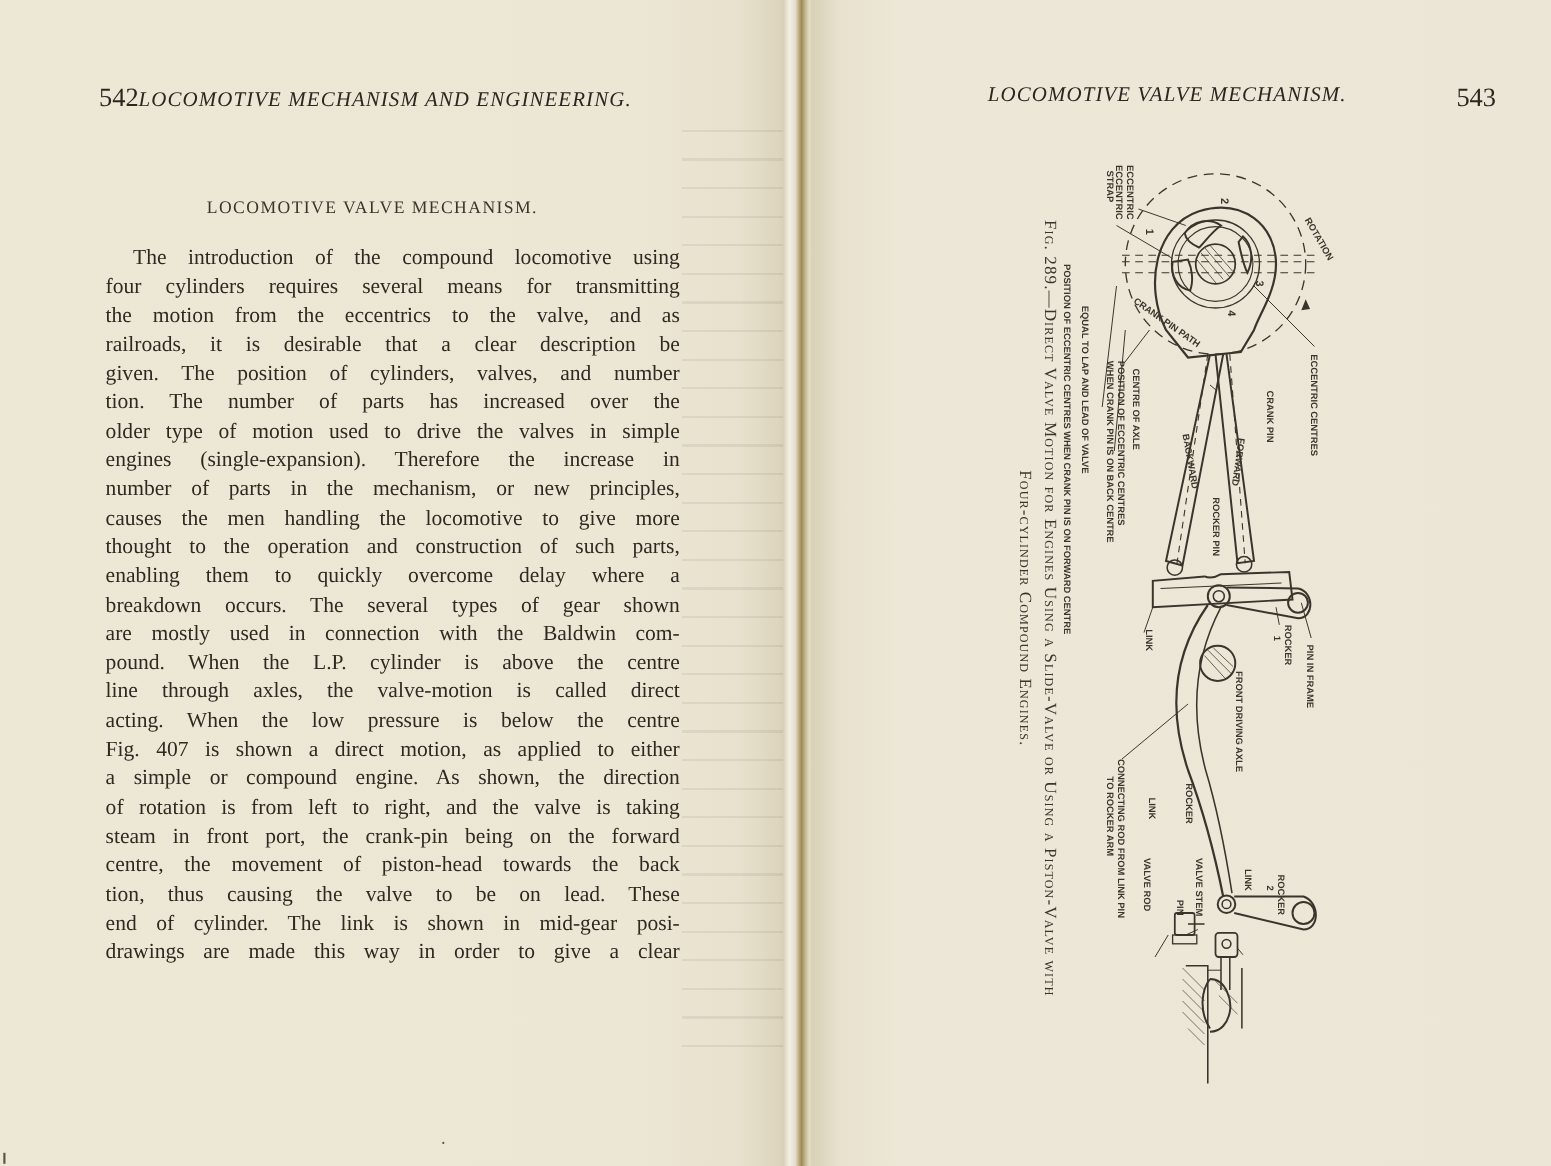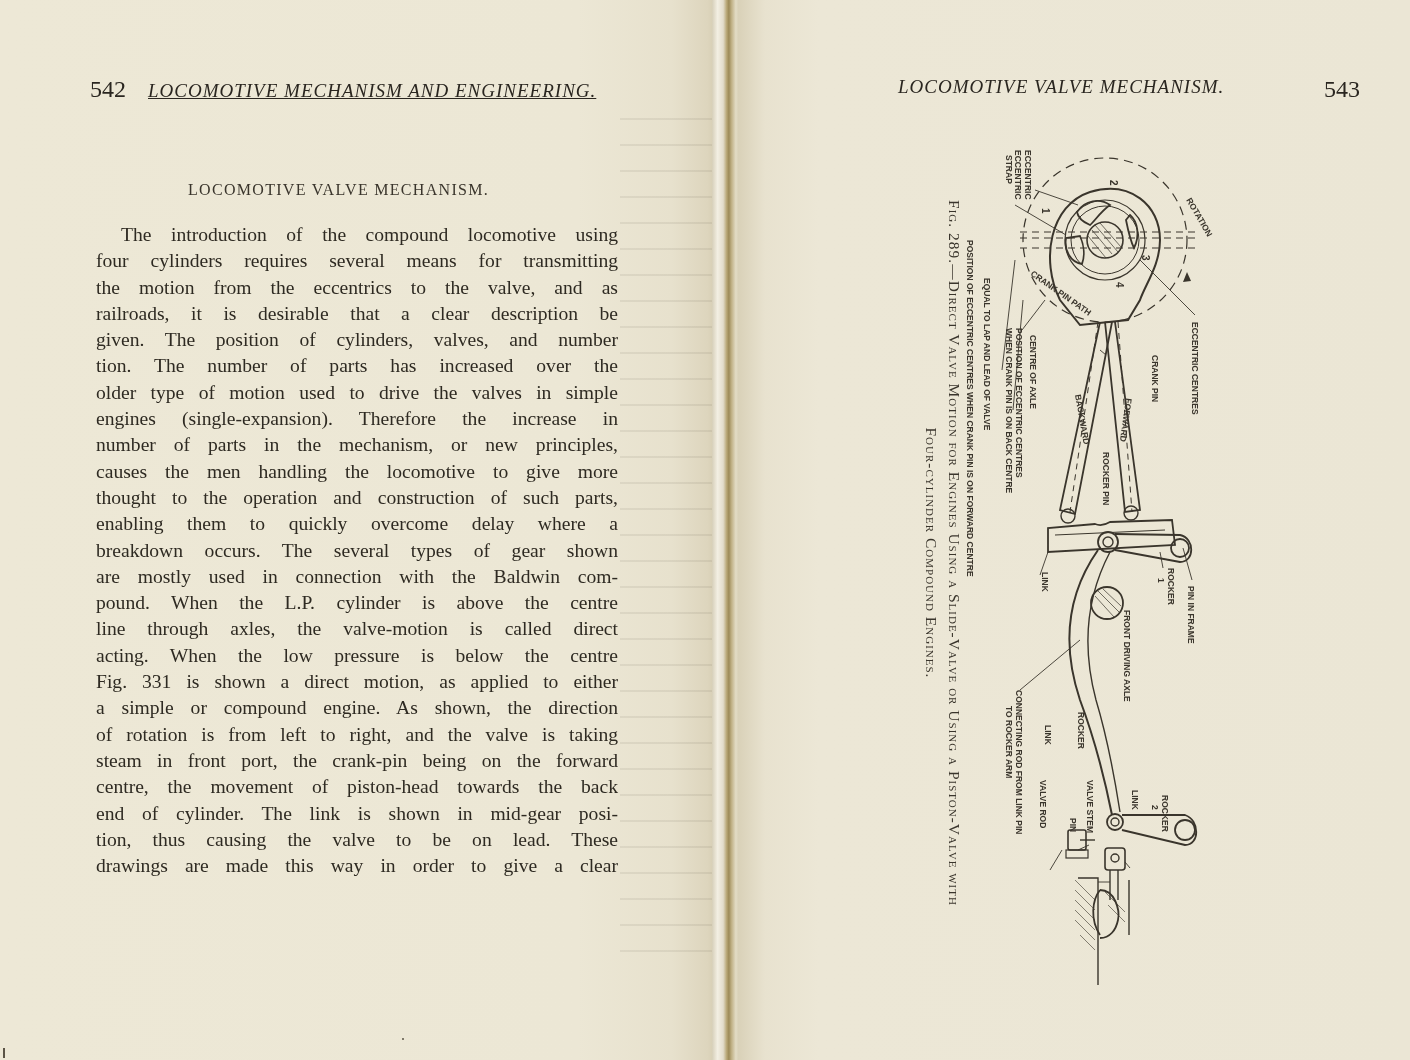--- a/index.html
+++ b/index.html
@@ -23,21 +23,21 @@
   .gutter {
     position:absolute; left:712px; top:0; width:28px; height:1060px;
     background:linear-gradient(90deg,#d6cfb9 0%,#f3efe3 20%,#e2dccb 40%,#b9a878 52%,#9c8a58 60%,#c0b186 70%,#e3dcc5 85%,#d3cab0 100%);
   }
   .running-head {
     position:absolute; top:76px; font-size:19px; letter-spacing:1px; white-space:nowrap;
   }
   .running-head .num { font-style:normal; font-size:24px; letter-spacing:0; }
   .running-head .title { font-style:italic; }
   .rh-left { left:90px; }
-  .rh-left .title { margin-left:22px;text-decoration:underline; }
+  .rh-left .title { margin-left:0; }
   .rh-right { left:898px; }
   .rh-right .num { position:absolute; left:426px; top:0; }
 
   .section-title {
     position:absolute; left:188px; top:181px; font-size:16px; letter-spacing:1.3px;
     color:#3a352c;
   }
   .body-text {
     position:absolute; left:96px; top:222px; width:522px;
     font-size:19.6px; line-height:26.3px; text-align:justify;
@@ -83,27 +83,27 @@
     <span class="line">engines (single-expansion).  Therefore the increase in</span>
     <span class="line">number of parts in the mechanism, or new principles,</span>
     <span class="line">causes the men handling the locomotive to give more</span>
     <span class="line">thought to the operation and construction of such parts,</span>
     <span class="line">enabling them to quickly overcome delay where a</span>
     <span class="line">breakdown occurs.  The several types of gear shown</span>
     <span class="line">are mostly used in connection with the Baldwin com-</span>
     <span class="line">pound.  When the L.P. cylinder is above the centre</span>
     <span class="line">line through axles, the valve-motion is called direct</span>
     <span class="line">acting.  When the low pressure is below the centre</span>
-    <span class="line">Fig. 331 is shown a direct motion, as applied to either</span>
+    <span class="line">Fig. 407 is shown a direct motion, as applied to either</span>
     <span class="line">a simple or compound engine.  As shown, the direction</span>
     <span class="line">of rotation is from left to right, and the valve is taking</span>
     <span class="line">steam in front port, the crank-pin being on the forward</span>
     <span class="line">centre, the movement of piston-head towards the back</span>
+    <span class="line">tion, thus causing the valve to be on lead.  These</span>
     <span class="line">end of cylinder.  The link is shown in mid-gear posi-</span>
-    <span class="line">tion, thus causing the valve to be on lead.  These</span>
     <span class="line">drawings are made this way in order to give a clear</span>
   </div>
   <div class="bleed"></div>
   <div class="speck" style="left:402px;top:1038px"></div>
   <div class="speck" style="left:3px;top:1048px;height:10px;width:2px;border-radius:0"></div>
 </div>
 
 <div class="gutter"></div>
 
 <div class="page page-right"></div>

